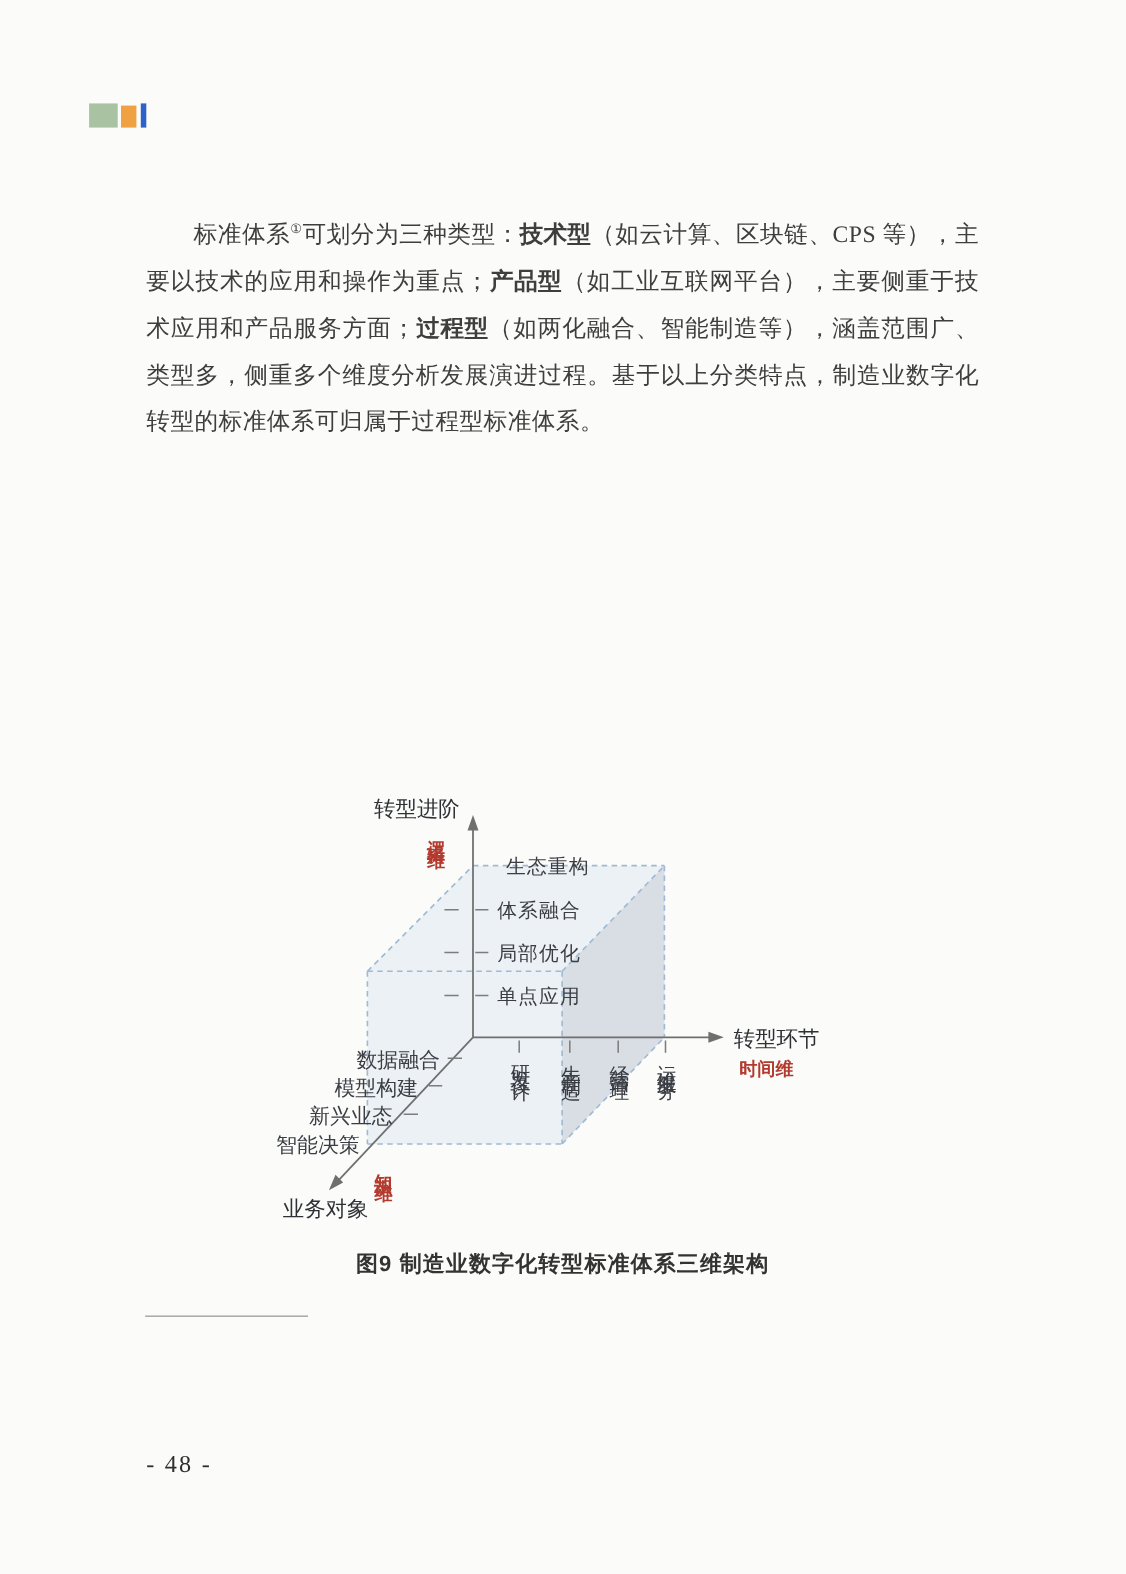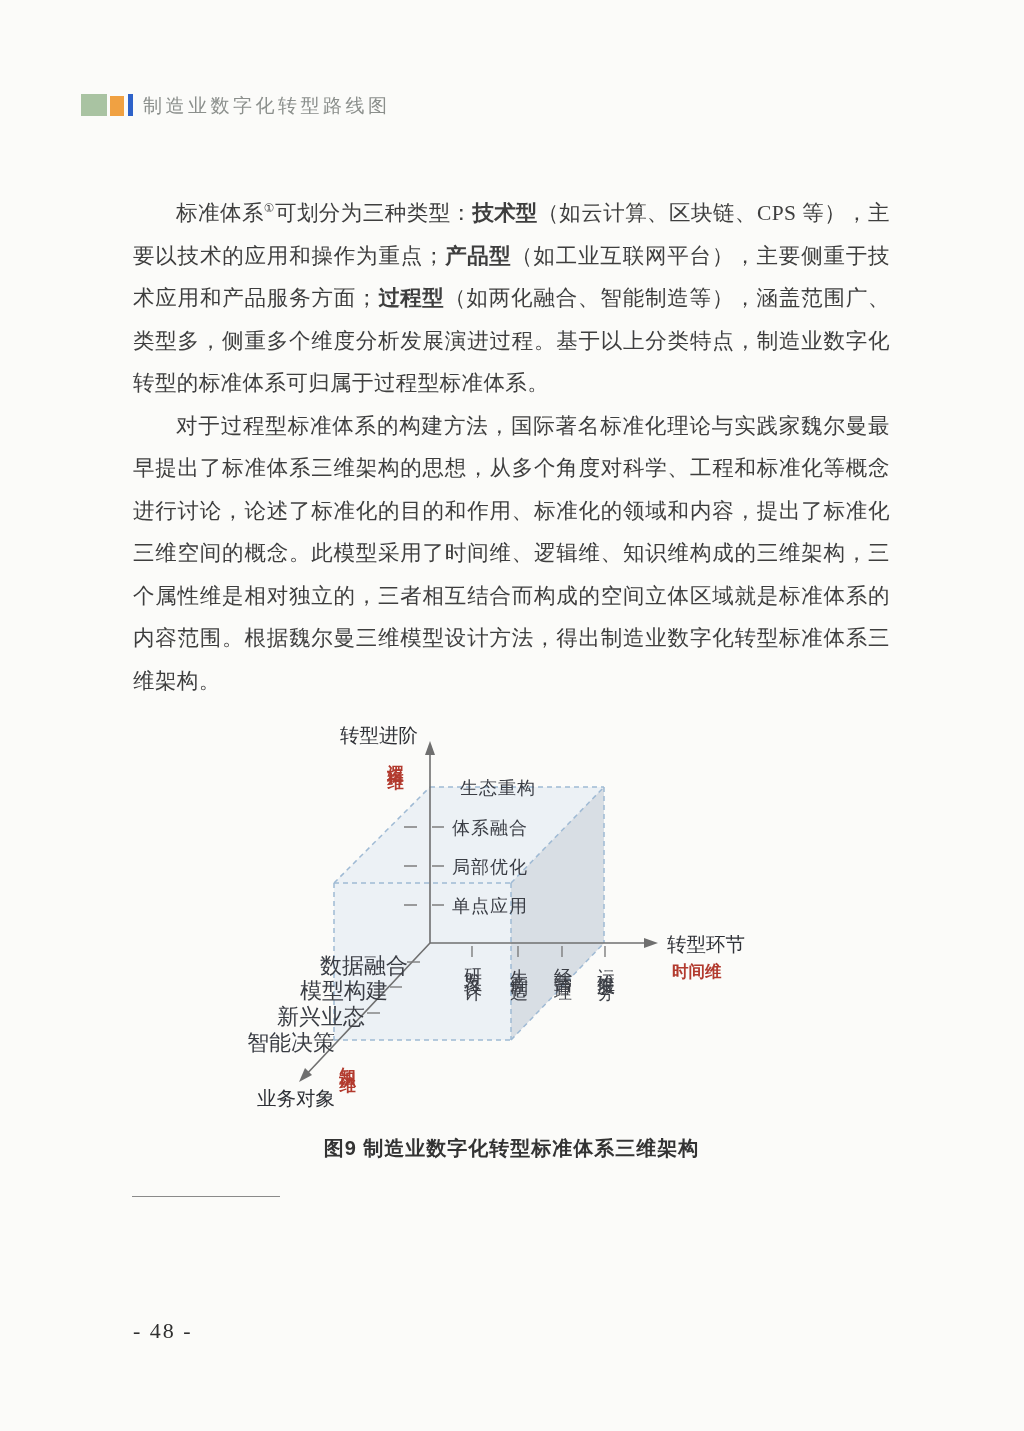--- a/index.html
+++ b/index.html
@@ -35,21 +35,21 @@
   
   .figure{position:absolute;left:228px;top:703px;width:564px;height:430px;
     font-family:"Liberation Sans","DejaVu Sans",sans-serif;}
   .figure svg{position:absolute;left:0;top:0;}
   .fig-label{position:absolute;color:var(--diagram-text);white-space:nowrap;}
   .axis-title{font-size:19.5px;font-weight:400;color:#2e3036;}
   .dim-label{color:var(--accent-red);font-size:16.5px;font-weight:700;}
   .vtext{writing-mode:vertical-rl;text-orientation:upright;}
   .ytick{font-size:18px;letter-spacing:1px;}
   .xtick{font-size:18px;letter-spacing:5px;}
-  .ztick{font-size:22px;width:80px;text-align:right;letter-spacing:0;}
+  .ztick{font-size:19px;width:80px;text-align:right;letter-spacing:0;}
   .cube-sil{fill:var(--cube-light);fill-opacity:0.85;}
   .cube-right{fill:var(--cube-dark);fill-opacity:0.95;}
   .edge{stroke:var(--cube-edge);stroke-width:1.5;fill:none;stroke-dasharray:5 4;}
   .axisln{stroke:var(--axis-gray);stroke-width:1.6;fill:none;}
   .tick{stroke:#7d7d7d;stroke-width:1.4;}
   .arrow{fill:var(--axis-gray);}
   
   .caption{
     position:absolute;left:133px;top:1135px;width:757px;text-align:center;
     font-family:"Liberation Sans","DejaVu Sans",sans-serif;font-weight:700;
@@ -63,25 +63,23 @@
   .pagenum{position:absolute;left:133px;top:1318px;font-size:22px;color:#2f2f2f;letter-spacing:2px;}
 </style>
 </head>
 <body>
 
 <div class="page">
 
   <div class="hdr-block hdr-green"></div>
   <div class="hdr-block hdr-orange"></div>
   <div class="hdr-block hdr-blue"></div>
-  <div class="hdr-title">制造业数字化转型路线图</div>
 
   <div class="bodytext">
     <p><span>标准体系</span><span class="sup">①</span><span>可划分为三种类型：</span><span class="em-bold">技术型</span><span>（如云计算、区块链、CPS 等），主要以技术的应用和操作为重点；</span><span class="em-bold">产品型</span><span>（如工业互联网平台），主要侧重于技术应用和产品服务方面；</span><span class="em-bold">过程型</span><span>（如两化融合、智能制造等），涵盖范围广、类型多，侧重多个维度分析发展演进过程。基于以上分类特点，制造业数字化转型的标准体系可归属于过程型标准体系。</span></p>
-    <p>对于过程型标准体系的构建方法，国际著名标准化理论与实践家魏尔曼最早提出了标准体系三维架构的思想，从多个角度对科学、工程和标准化等概念进行讨论，论述了标准化的目的和作用、标准化的领域和内容，提出了标准化三维空间的概念。此模型采用了时间维、逻辑维、知识维构成的三维架构，三个属性维是相对独立的，三者相互结合而构成的空间立体区域就是标准体系的内容范围。根据魏尔曼三维模型设计方法，得出制造业数字化转型标准体系三维架构。</p>
   </div>
 
   <div class="figure">
     <svg width="564" height="430" viewBox="0 0 564 430">
 
       <polygon class="cube-sil" points="106,180 202,84 376,84 376,240 283,337 106,337"></polygon>
 
       <polygon class="cube-right" points="283,180 376,84 376,240 283,337"></polygon>
 
       <g>

